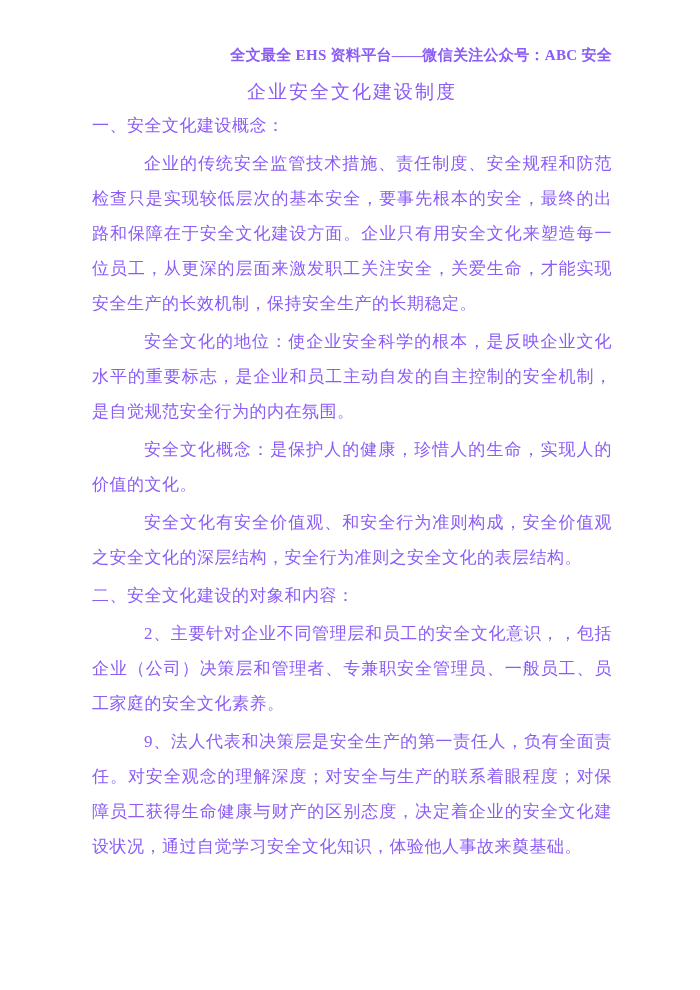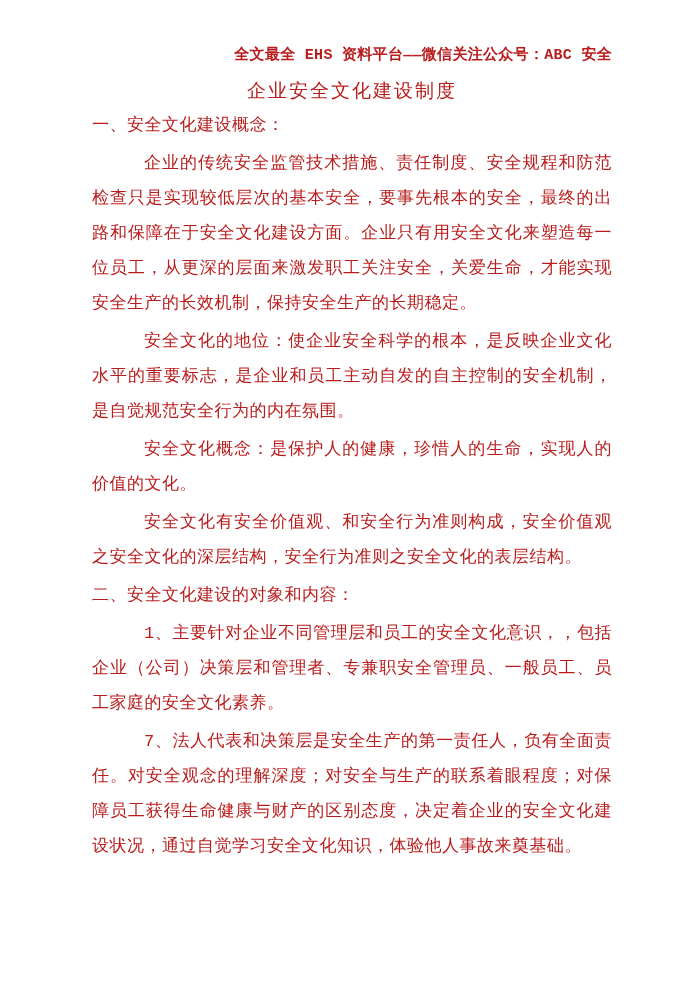--- a/index.html
+++ b/index.html
@@ -6,22 +6,22 @@
     margin: 0;
     padding: 0;
     background: #ffffff;
   }
   .page {
     position: relative;
     width: 700px;
     height: 990px;
     box-sizing: border-box;
     background: #ffffff;
-    color: #b91c1c;
-    font-family: Liberation Mono, monospace;
+    color: #8b5cf6;
+    font-family: Liberation Serif, serif;
     padding: 46px 88px 0 92px;
     overflow: hidden;
   }
   .hdr {
     text-align: right;
     font-weight: 700;
     font-size: 15px;
     line-height: 19px;
     letter-spacing: 0.3px;
     white-space: nowrap;
@@ -53,16 +53,16 @@
 <div class="page">
   <div class="hdr">全文最全 EHS 资料平台——微信关注公众号：ABC 安全</div>
   <h1 class="title">企业安全文化建设制度</h1>
   <div class="body" id="doc-body">
       <div class="block heading">一、安全文化建设概念：</div>
       <div class="block para">企业的传统安全监管技术措施、责任制度、安全规程和防范检查只是实现较低层次的基本安全，要事先根本的安全，最终的出路和保障在于安全文化建设方面。企业只有用安全文化来塑造每一位员工，从更深的层面来激发职工关注安全，关爱生命，才能实现安全生产的长效机制，保持安全生产的长期稳定。</div>
       <div class="block para">安全文化的地位：使企业安全科学的根本，是反映企业文化水平的重要标志，是企业和员工主动自发的自主控制的安全机制，是自觉规范安全行为的内在氛围。</div>
       <div class="block para">安全文化概念：是保护人的健康，珍惜人的生命，实现人的价值的文化。</div>
       <div class="block para">安全文化有安全价值观、和安全行为准则构成，安全价值观之安全文化的深层结构，安全行为准则之安全文化的表层结构。</div>
       <div class="block heading">二、安全文化建设的对象和内容：</div>
-      <div class="block para">1、主要针对企业不同管理层和员工的安全文化意识，，包括企业（公司）决策层和管理者、专兼职安全管理员、一般员工、员工家庭的安全文化素养。</div>
-      <div class="block para">7、法人代表和决策层是安全生产的第一责任人，负有全面责任。对安全观念的理解深度；对安全与生产的联系着眼程度；对保障员工获得生命健康与财产的区别态度，决定着企业的安全文化建设状况，通过自觉学习安全文化知识，体验他人事故来奠基础。</div>
+      <div class="block para">2、主要针对企业不同管理层和员工的安全文化意识，，包括企业（公司）决策层和管理者、专兼职安全管理员、一般员工、员工家庭的安全文化素养。</div>
+      <div class="block para">9、法人代表和决策层是安全生产的第一责任人，负有全面责任。对安全观念的理解深度；对安全与生产的联系着眼程度；对保障员工获得生命健康与财产的区别态度，决定着企业的安全文化建设状况，通过自觉学习安全文化知识，体验他人事故来奠基础。</div>
     </div>
 </div>
 
 </body></html>

